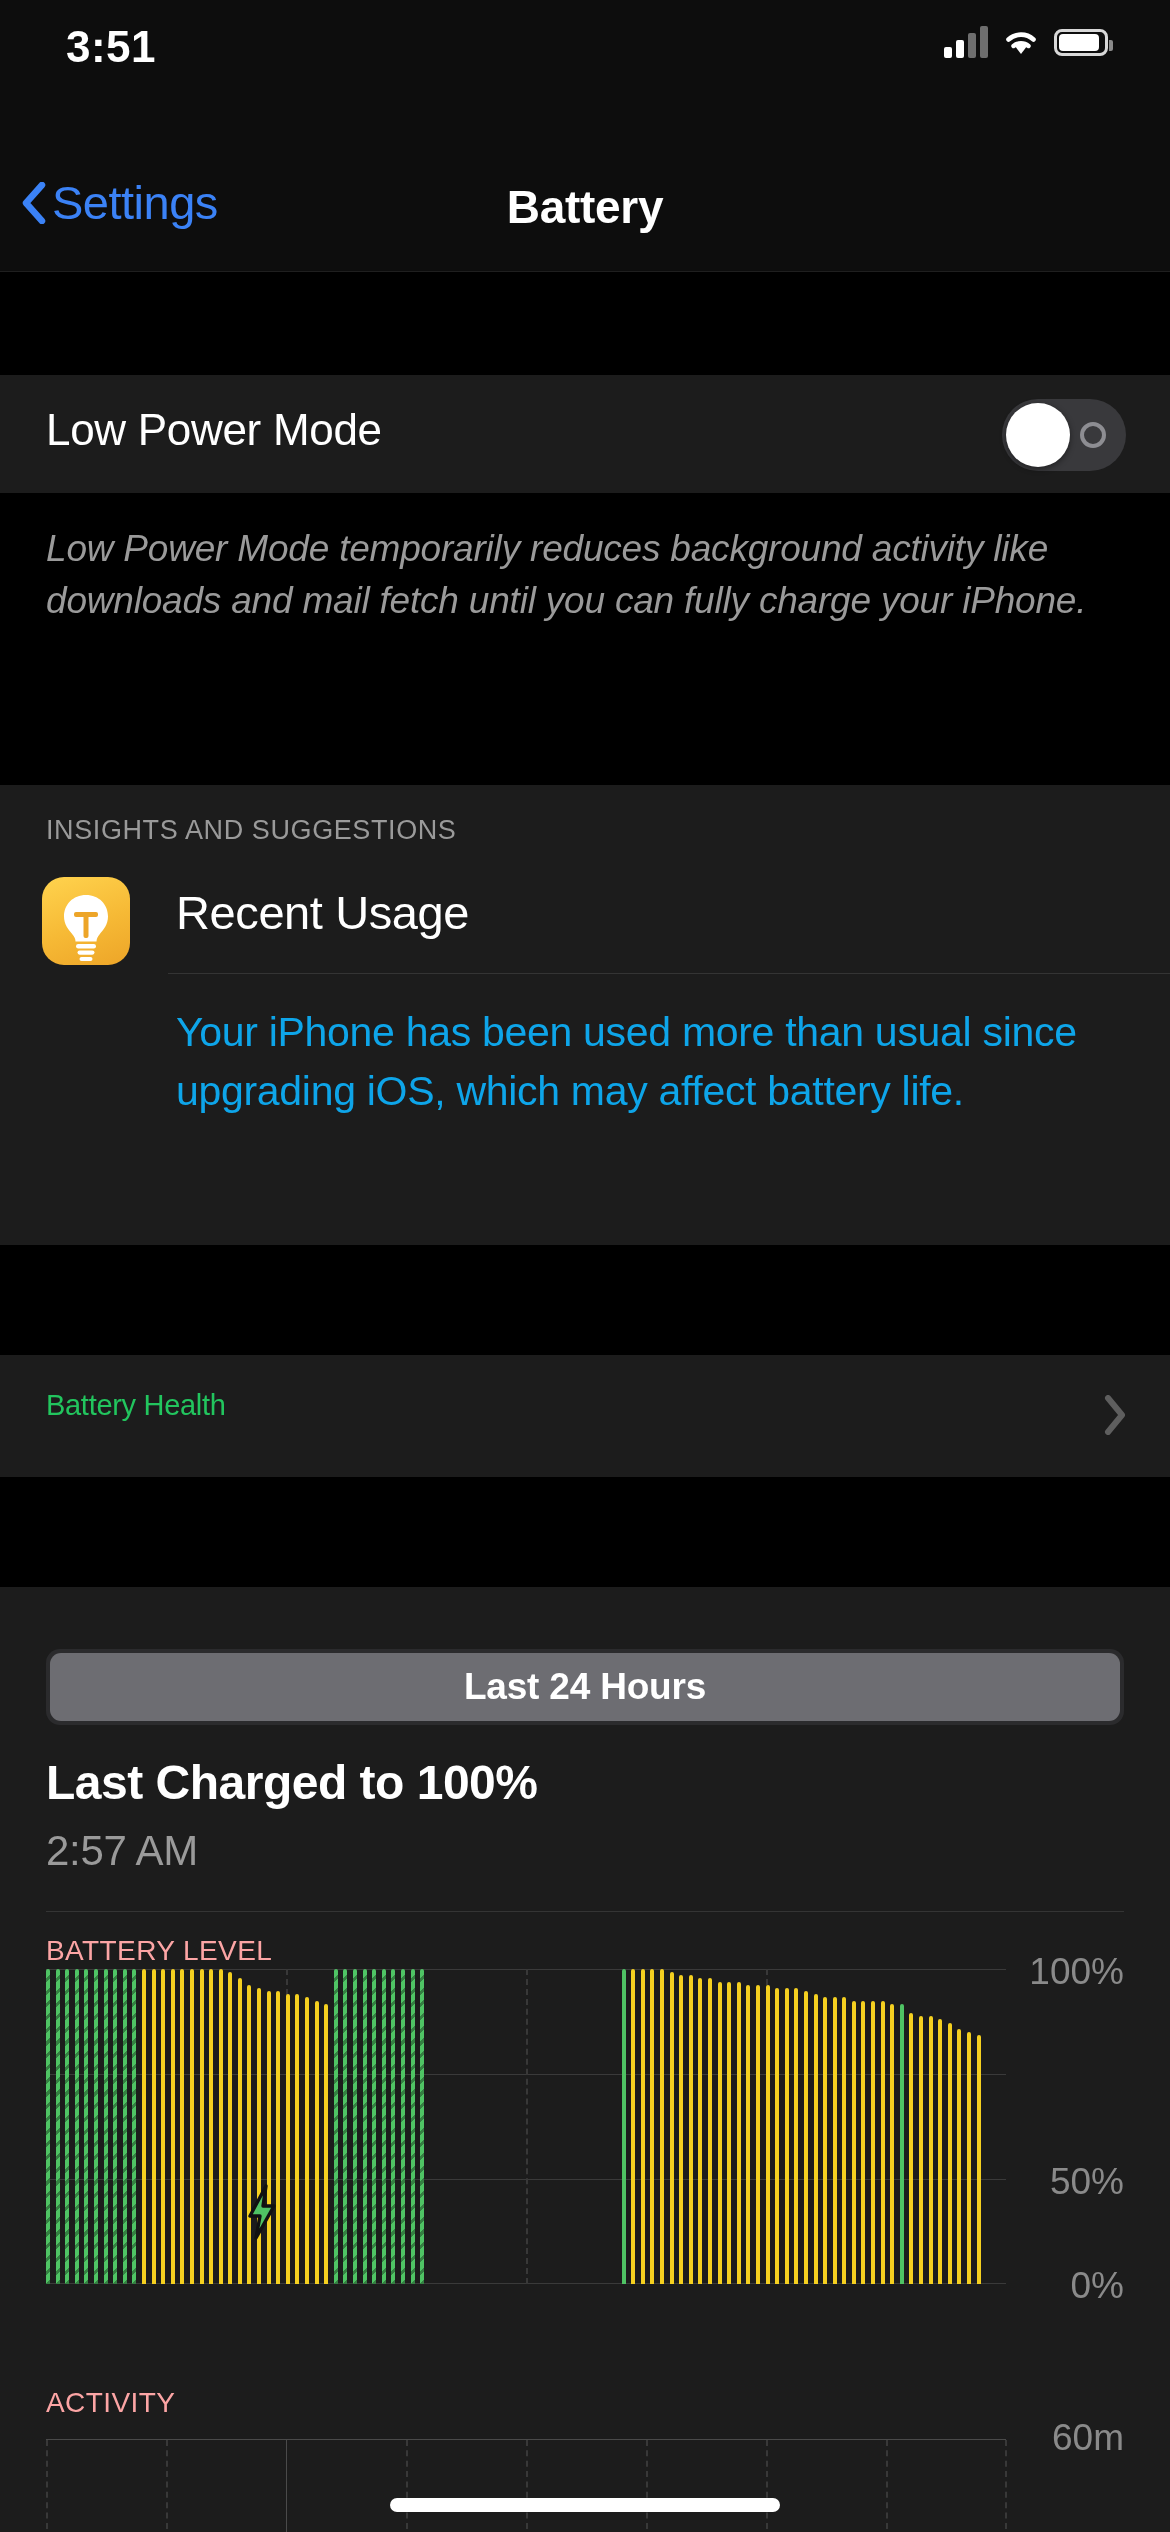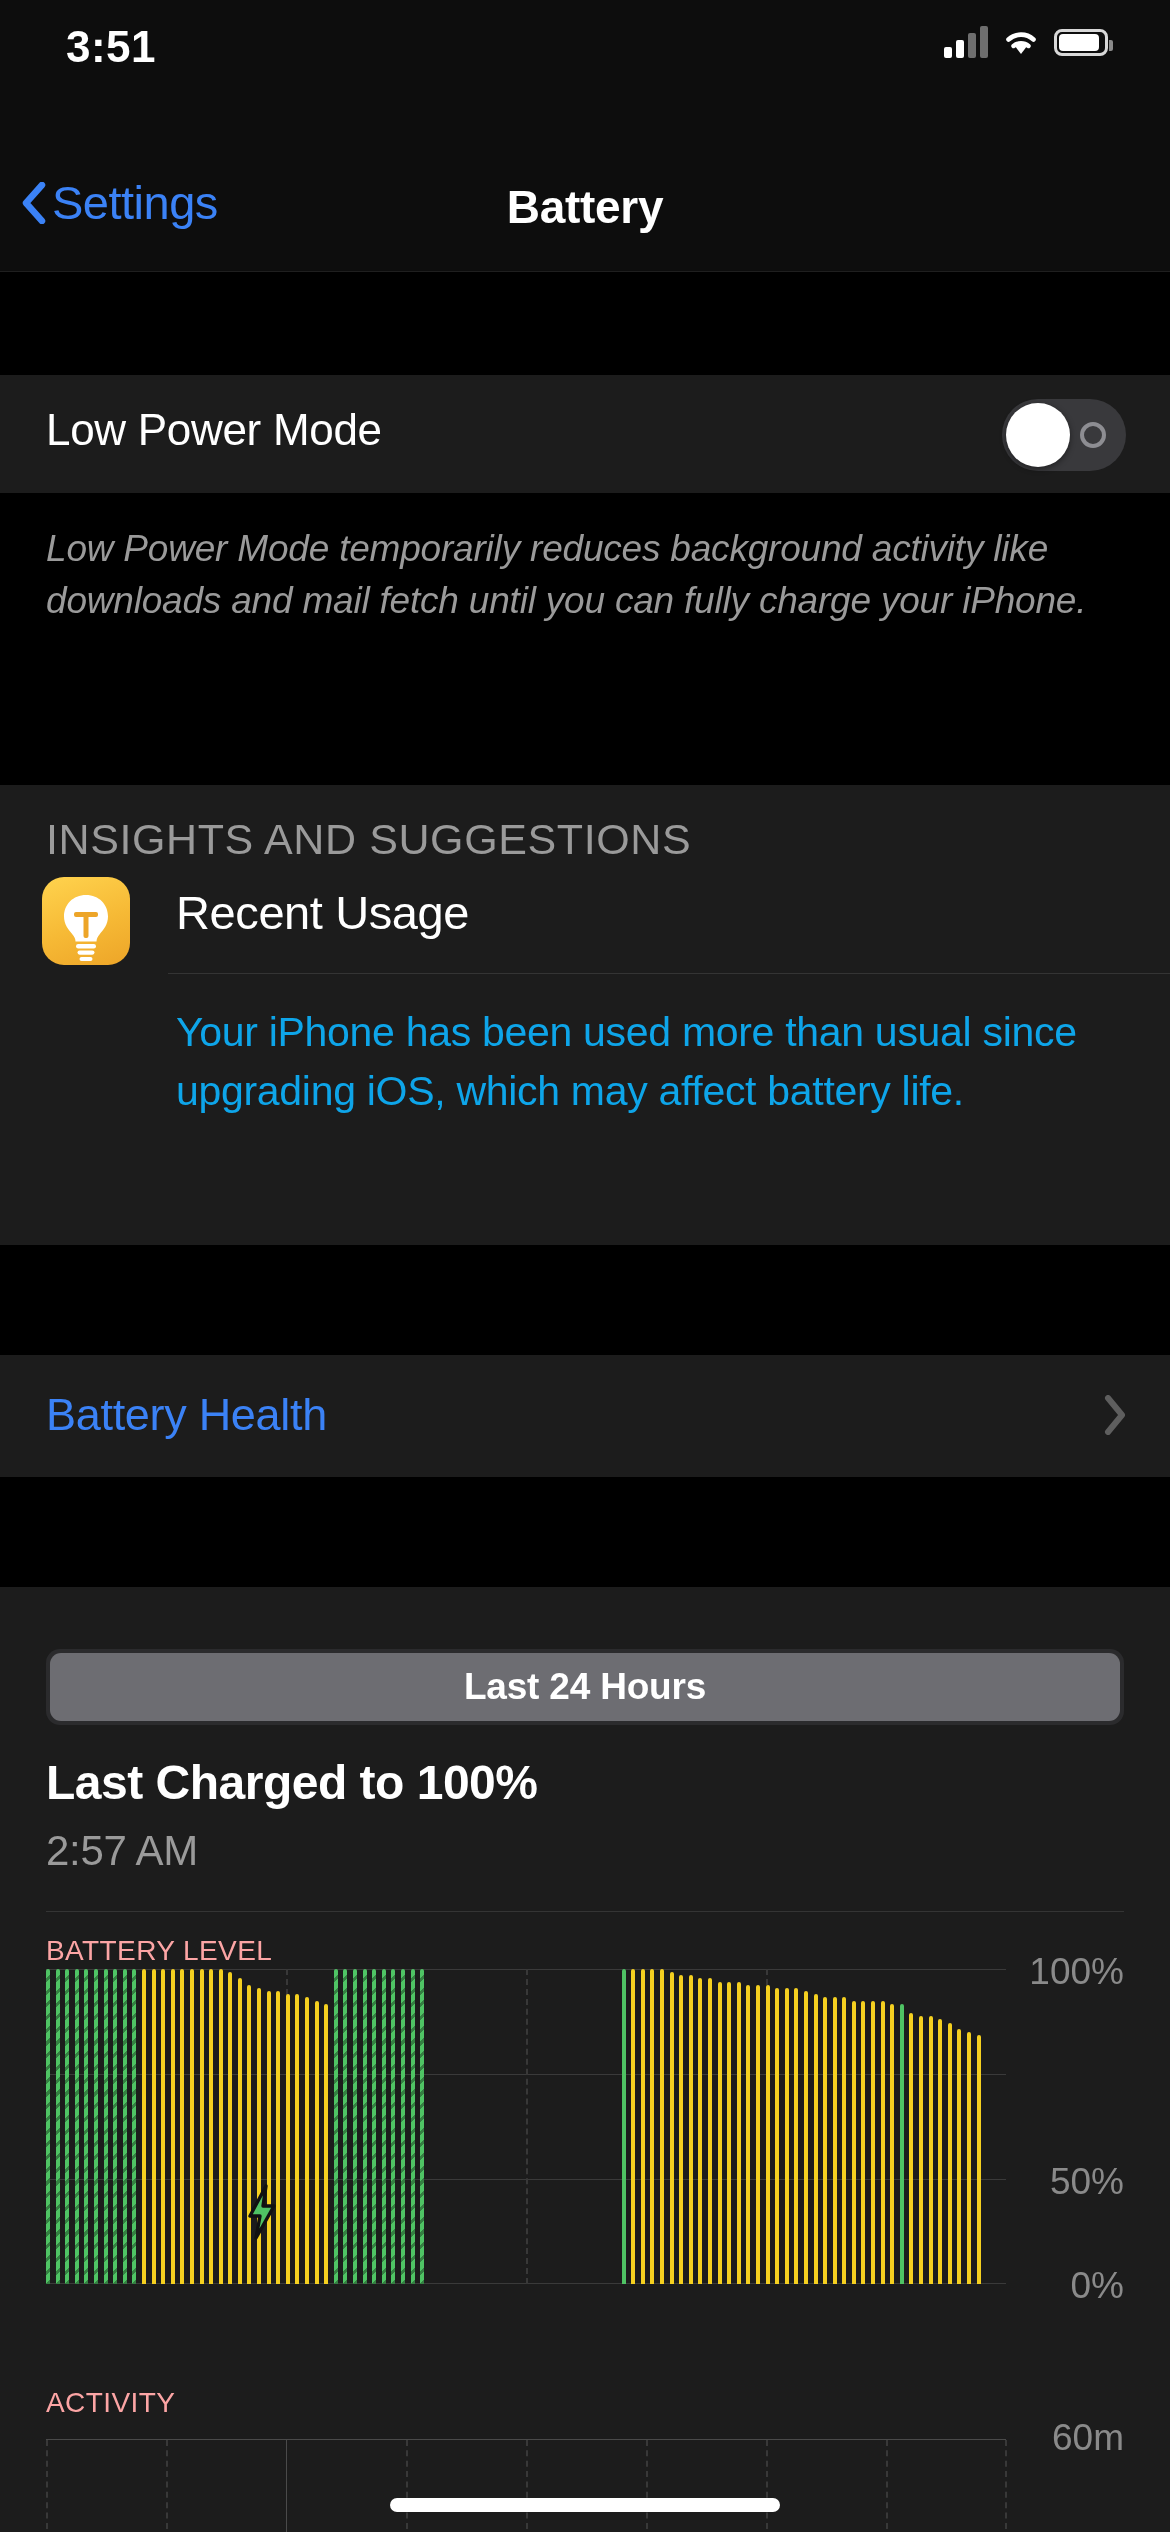--- a/index.html
+++ b/index.html
@@ -63,21 +63,21 @@
   }
 
   
   .gap { background: #000; width: 1170px; }
   .cell { background: #1c1c1c; width: 1170px; position: relative; }
   .group-footer {
     background: #000; width: 1170px; padding: 30px 46px 36px 46px;
     color: #9a9a9a; font-size: 37px; line-height: 52px; letter-spacing: -0.2px;
   }
   .sec-header {
-    color: #9a9a9a; font-size: 43px; letter-spacing: 0.6px;
+    color: #9a9a9a; font-size: 27px; letter-spacing: 0.6px;
     padding: 30px 71px 10px 46px;
   }
 
   
   #lpm-cell { position: absolute; top: 375px; left: 0; height: 118px; }
   .lpm-label {
     position: absolute; left: 46px; top: 30px;
     font-size: 44px; color: #fff; letter-spacing: -0.3px;
   }
   .switch {
@@ -115,21 +115,21 @@
   .insight-body {
     position: absolute; left: 176px; top: 218px; width: 940px;
     font-size: 41px; line-height: 59px; color: #0ea5e9; letter-spacing: -0.3px;
   }
 
   
   #bh-gap { position:absolute; top:1245px; left:0; height:110px; }
   #bh-cell { position: absolute; top: 1355px; left: 0; height: 122px; }
   .bh-label {
     position: absolute; left: 46px; top: 34px;
-    font-size: 45px; color: #3b82f6; letter-spacing: -0.3px;
+    font-size: 29px; color: #22c55e; letter-spacing: -0.3px;
   }
   .chev-right {
     position: absolute; right: 44px; top: 40px; width: 22px; height: 40px;
   }
   #bh-gap2 { position:absolute; top:1477px; left:0; height:110px; }
 
   
   #usage-panel {
     position: absolute; top: 1587px; left: 0; width: 1170px; height: 945px;
     background: #1c1c1c;

